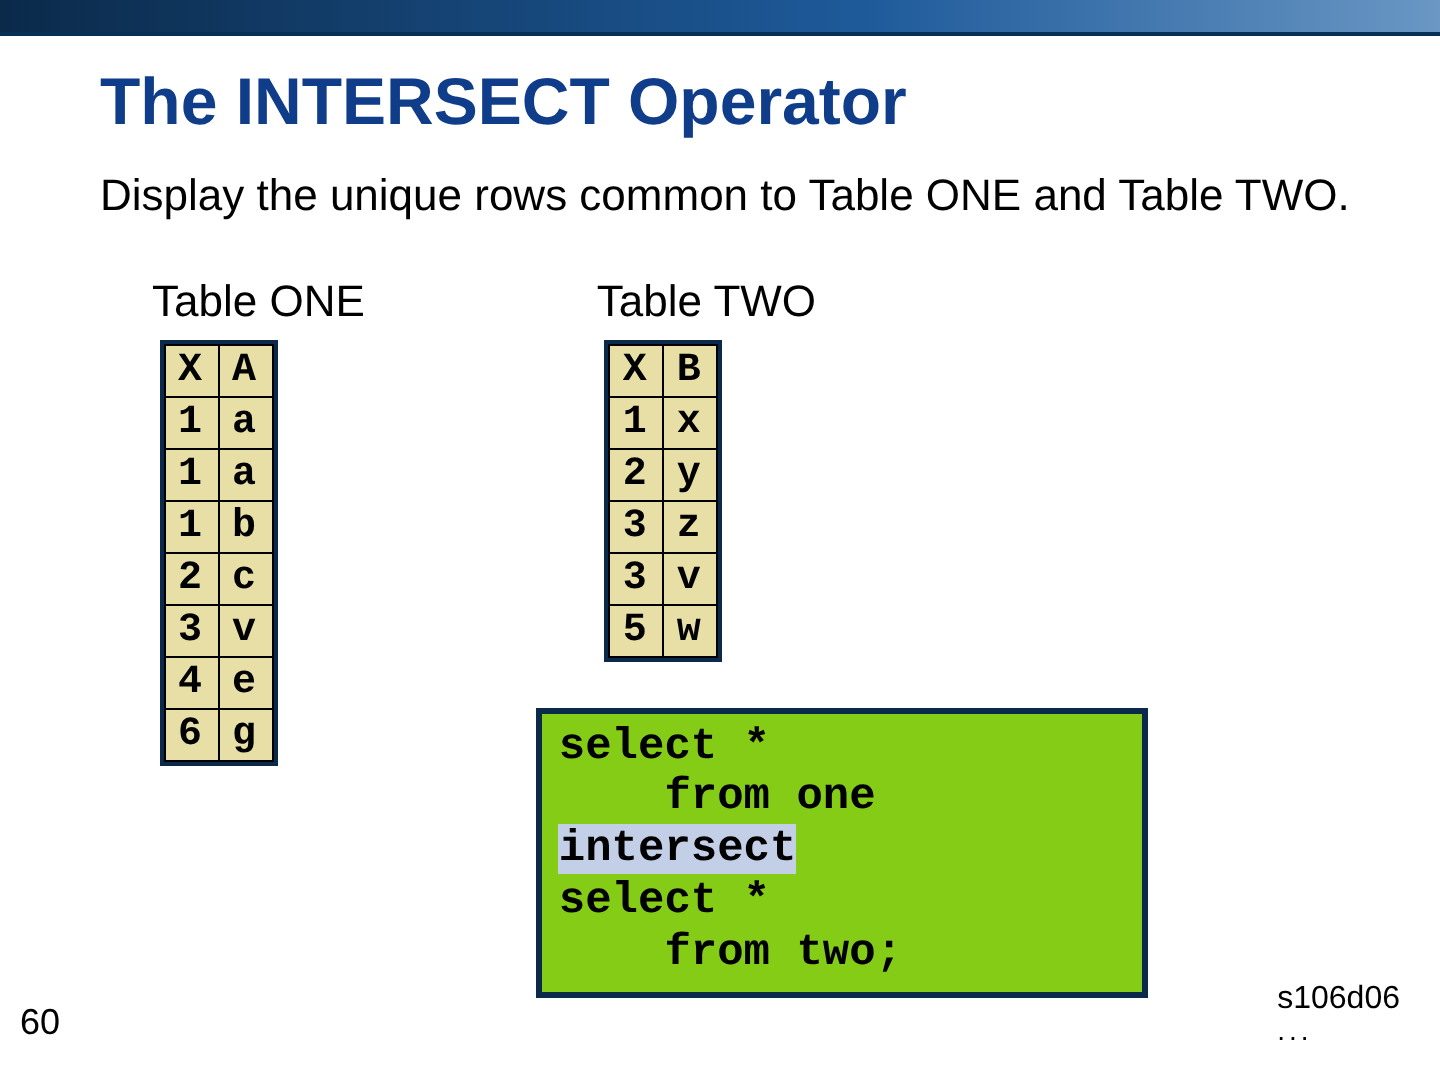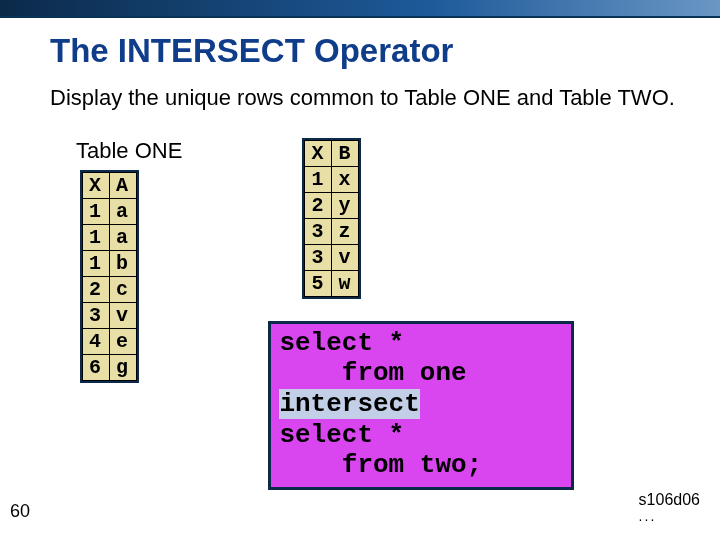--- a/index.html
+++ b/index.html
@@ -59,25 +59,25 @@
     padding: 1px 8px 1px 6px;
     text-align: left;
     font-weight: bold;
   }
   .sql-box {
     margin: 18px 0 0 -4px;
     border: 3px solid #0b2a4a;
     padding: 4px 10px 6px 8px;
     width: 306px;
     font-family: "Courier New", monospace;
-    font-size: 26px;
+    font-size: 22px;
     font-weight: bold;
     line-height: 1.18;
     white-space: pre;
-    background: #d946ef;
+    background: #84cc16;
   }
   .sql-box .hl {
     background: #c2cfe6;
   }
   .page-num {
     position: absolute;
     left: 10px;
     bottom: 18px;
     font-size: 18px;
     color: #000;
@@ -146,20 +146,21 @@
           <tr>
                 <td>6</td>
                 <td>g</td>
               </tr>
         </tbody>
           </table>
       </div>
     </div>
 
     <div class="tbl-col tbl-col-right">
+      <div class="tbl-caption">Table TWO</div>
       <div class="tbl-wrap">
         <table class="data">
           <tbody>
               <tr>
             <th>X</th>
             <th>B</th>
           </tr>
           <tr>
                 <td>1</td>
                 <td>x</td>

